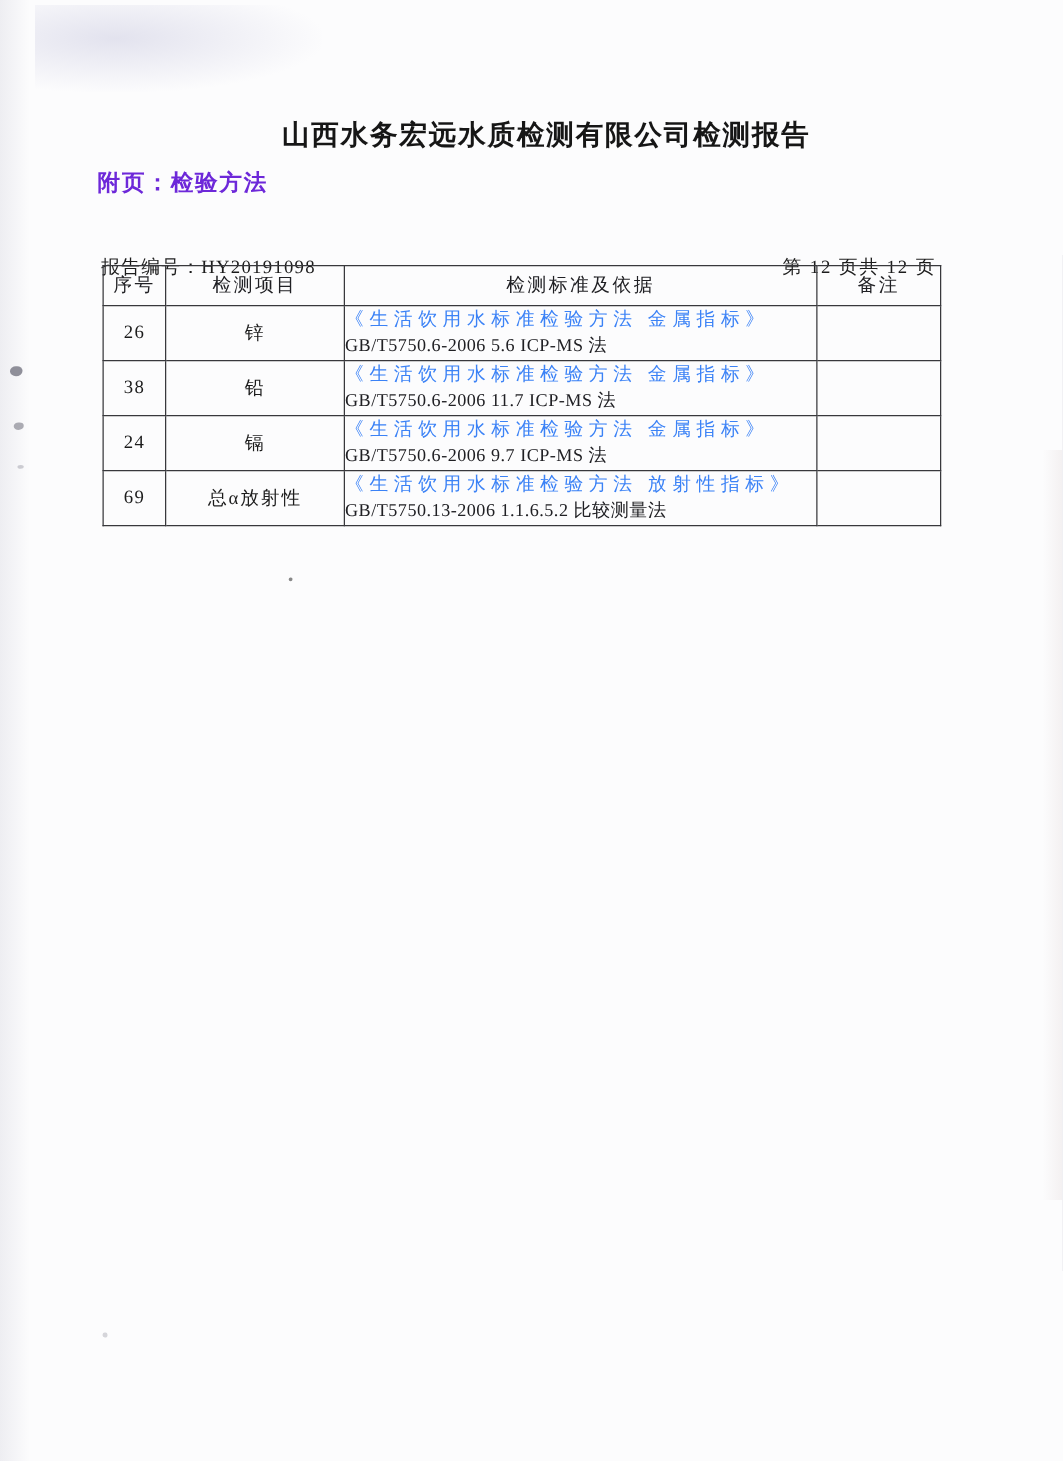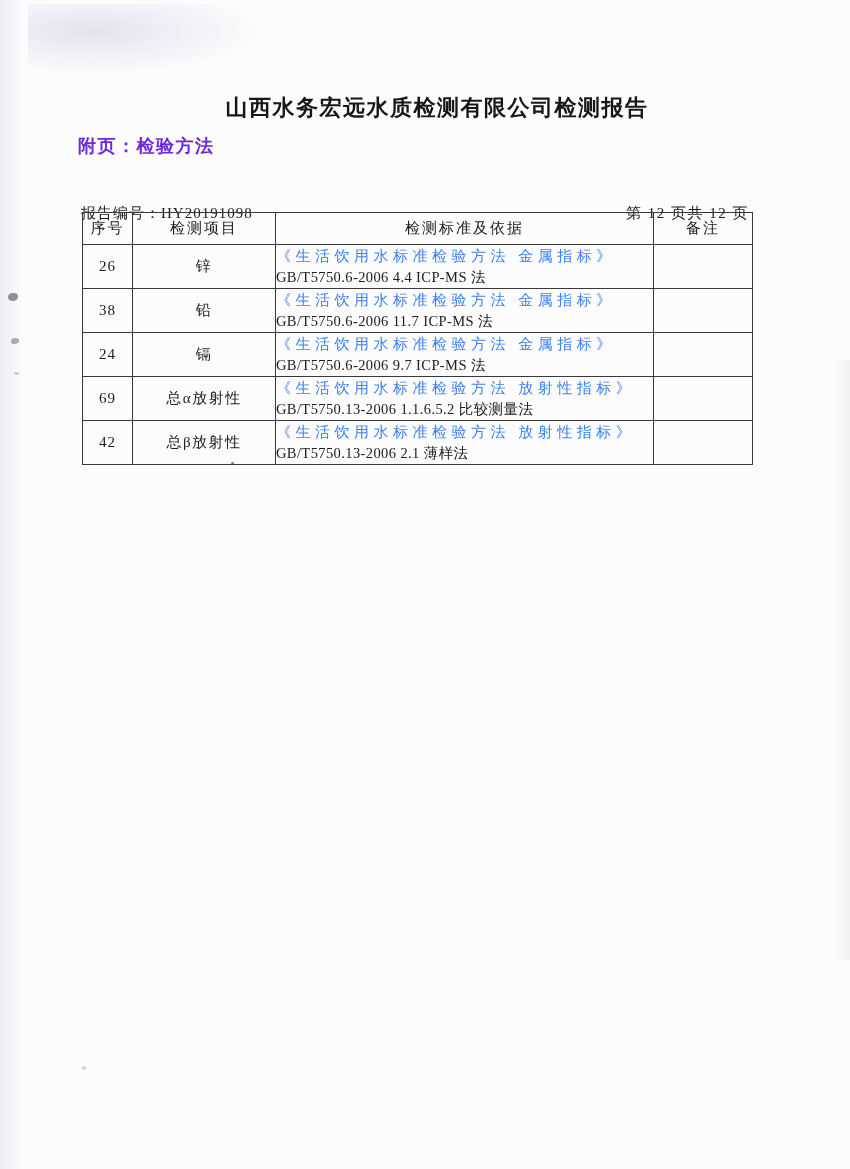--- a/index.html
+++ b/index.html
@@ -125,21 +125,21 @@
         <th class="h-cell">检测标准及依据</th>
         <th class="h-cell">备注</th>
       </tr>
     </thead>
     <tbody>
       <tr>
         <td class="c-no">26</td>
         <td class="c-item">锌</td>
         <td class="c-std">
           <span class="std-line1">《生活饮用水标准检验方法 金属指标》</span>
-          <span class="std-line2">GB/T5750.6-2006  4.4 ICP-MS 法</span>
+          <span class="std-line2">GB/T5750.6-2006  5.6 ICP-MS 法</span>
         </td>
         <td class="c-remark"></td>
       </tr>
       <tr>
         <td class="c-no">38</td>
         <td class="c-item">铅</td>
         <td class="c-std">
           <span class="std-line1">《生活饮用水标准检验方法 金属指标》</span>
           <span class="std-line2">GB/T5750.6-2006  11.7 ICP-MS 法</span>
         </td>
@@ -156,25 +156,16 @@
       </tr>
       <tr>
         <td class="c-no">69</td>
         <td class="c-item">总α放射性</td>
         <td class="c-std">
           <span class="std-line1">《生活饮用水标准检验方法 放射性指标》</span>
           <span class="std-line2">GB/T5750.13-2006 1.1.6.5.2 比较测量法</span>
         </td>
         <td class="c-remark"></td>
       </tr>
-      <tr>
-        <td class="c-no">42</td>
-        <td class="c-item">总β放射性</td>
-        <td class="c-std">
-          <span class="std-line1">《生活饮用水标准检验方法 放射性指标》</span>
-          <span class="std-line2">GB/T5750.13-2006 2.1 薄样法</span>
-        </td>
-        <td class="c-remark"></td>
-      </tr>
     </tbody>
   </table>
 
 </div>
 
 </body></html>

